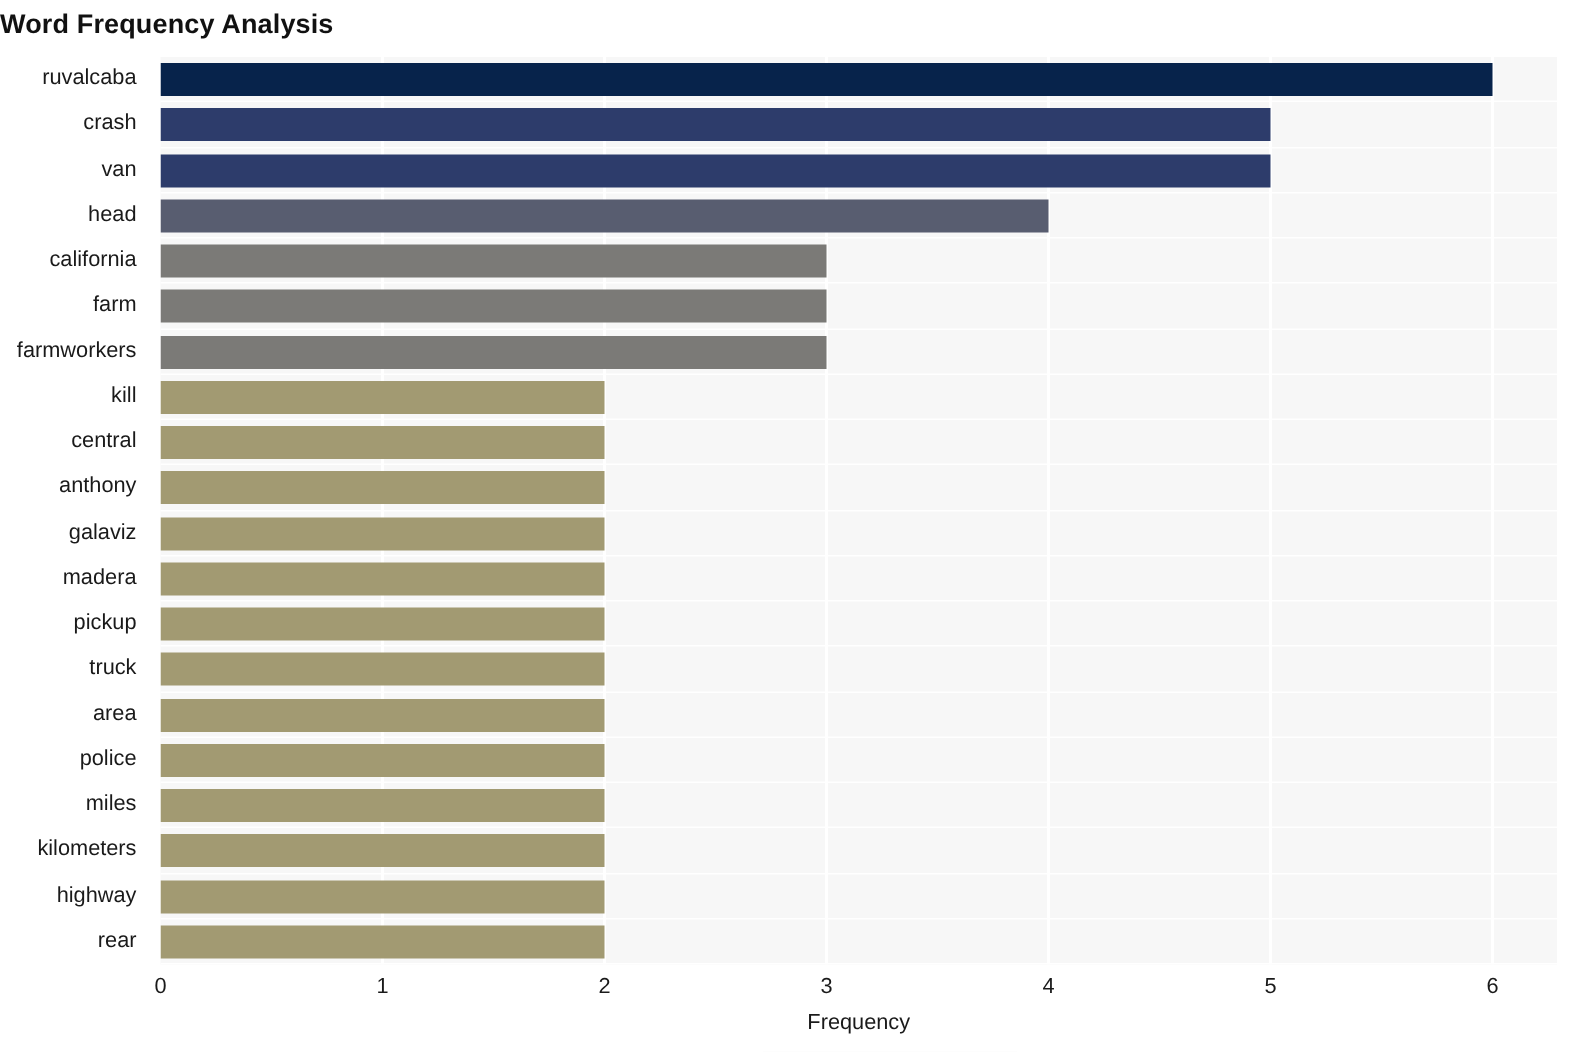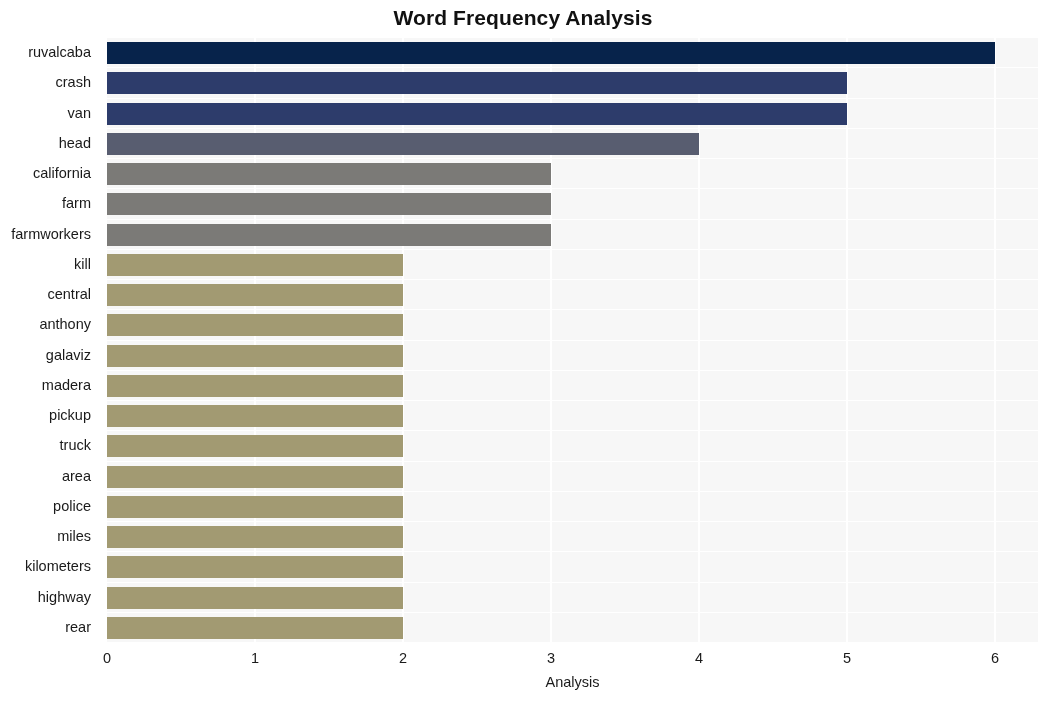--- a/index.html
+++ b/index.html
@@ -22,22 +22,22 @@
     width: 1046px;
     height: 701px;
   }
 
   
   #chart-title {
     position: absolute;
     left: 0;
     top: 6px;
     width: 1046px;
-    text-align: center;
-    font-size: 21px;
+    text-align: left;
+    font-size: 18px;
     font-weight: bold;
     letter-spacing: 0.1px;
     color: #111111;
   }
 
   
   #plot-area {
     position: absolute;
     left: 107px;
     top: 38px;
@@ -245,15 +245,15 @@
   <div id="x-axis-ticks">
       <div class="xtick" style="left: 107px;">0</div>
       <div class="xtick" style="left: 255px;">1</div>
       <div class="xtick" style="left: 403px;">2</div>
       <div class="xtick" style="left: 551px;">3</div>
       <div class="xtick" style="left: 699px;">4</div>
       <div class="xtick" style="left: 847px;">5</div>
       <div class="xtick" style="left: 995px;">6</div>
     </div>
 
-  <div id="x-axis-title">Analysis</div>
+  <div id="x-axis-title">Frequency</div>
 
 </div>
 
 </body></html>

